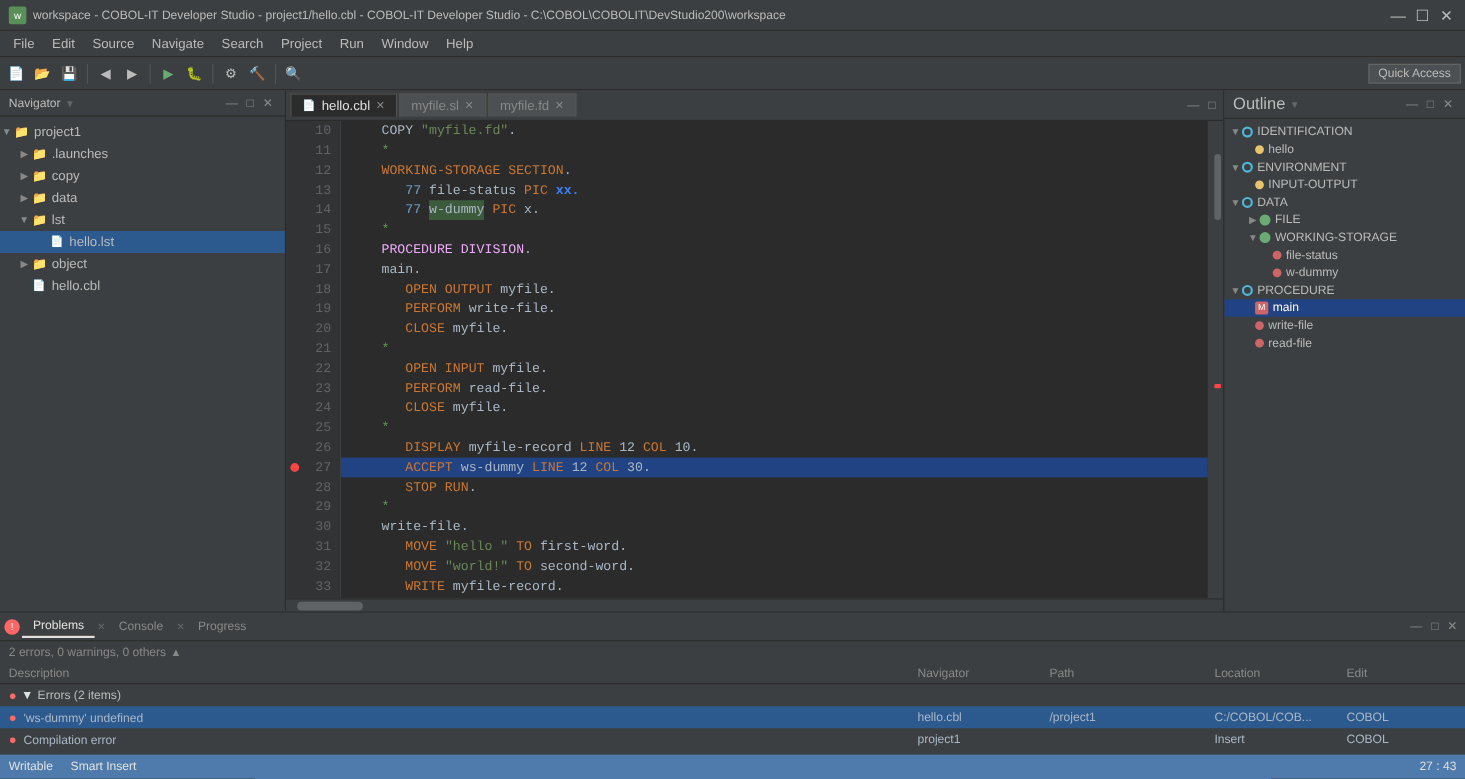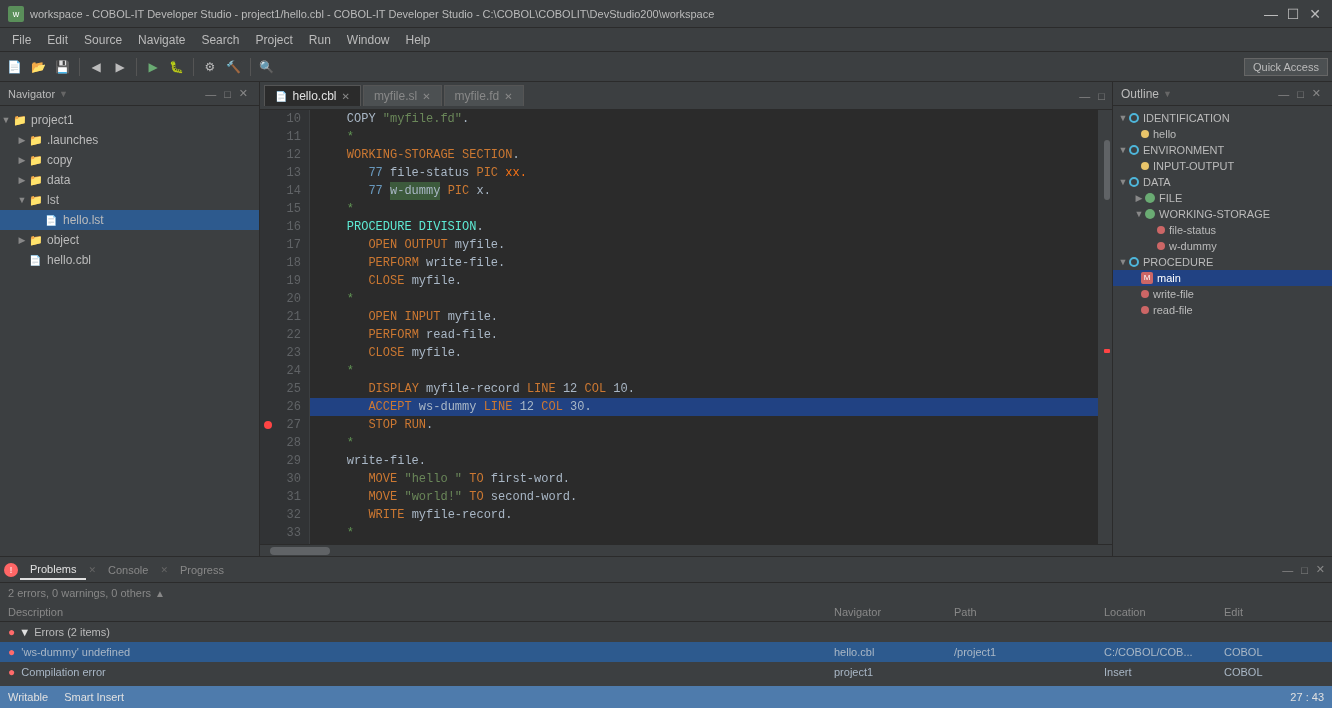--- a/index.html
+++ b/index.html
@@ -282,30 +282,33 @@
           <div class="code-line">
             <span style="color:#a9b7c6;">    COPY </span><span style="color:#6a8759;">"myfile.fd"</span><span style="color:#a9b7c6;">.</span>
           </div>
           <div class="code-line">
             <span style="color:#629755;">    *</span>
           </div>
           <div class="code-line">
             <span style="color:#cc7832;">    WORKING-STORAGE</span><span style="color:#a9b7c6;"> </span><span style="color:#cc7832;">SECTION</span><span style="color:#a9b7c6;">.</span>
           </div>
           <div class="code-line">
-            <span style="color:#6897bb;">       77</span><span style="color:#a9b7c6;"> file-status </span><span style="color:#cc7832;">PIC</span><span style="color:#f97316;"> xx.</span>
+            <span style="color:#6897bb;">       77</span><span style="color:#a9b7c6;"> file-status </span><span style="color:#cc7832;">PIC</span><span style="color:#3b82f6;font-weight:bold;"> xx.</span>
           </div>
           <div class="code-line">
             <span style="color:#6897bb;">       77</span><span style="color:#a9b7c6;"> </span><span style="background:#3c5a3c; color:#a9b7c6;">w-dummy</span><span style="color:#a9b7c6;"> </span><span style="color:#cc7832;">PIC</span><span style="color:#a9b7c6;"> x.</span>
           </div>
           <div class="code-line">
             <span style="color:#629755;">    *</span>
           </div>
           <div class="code-line">
-            <span style="color:#5eead4;">    PROCEDURE DIVISION</span><span style="color:#a9b7c6;">.</span>
+            <span style="color:#f0abfc;">    PROCEDURE DIVISION</span><span style="color:#a9b7c6;">.</span>
+          </div>
+          <div class="code-line">
+            <span style="color:#a9b7c6;">    main.</span>
           </div>
           <div class="code-line">
             <span style="color:#a9b7c6;">       </span><span style="color:#cc7832;">OPEN OUTPUT</span><span style="color:#a9b7c6;"> myfile.</span>
           </div>
           <div class="code-line">
             <span style="color:#a9b7c6;">       </span><span style="color:#cc7832;">PERFORM</span><span style="color:#a9b7c6;"> write-file.</span>
           </div>
           <div class="code-line">
             <span style="color:#a9b7c6;">       </span><span style="color:#cc7832;">CLOSE</span><span style="color:#a9b7c6;"> myfile.</span>
           </div>
@@ -362,21 +365,21 @@
     </div>
 
     <div style="height:12px; background:#3c3f41; display:flex; align-items:center; border-top:1px solid #2b2b2b;">
       <div style="margin-left:10px; width:60px; height:8px; background:#606366; border-radius:4px;"></div>
     </div>
   </div>
 
   <div class="outline-panel">
     <div class="panel-header">
       <div class="panel-header-title">
-        <span style="font-size:12px;">Outline</span>
+        <span style="font-size:15px;">Outline</span>
         <span style="font-size:9px; color:#666;">▼</span>
       </div>
       <div class="panel-controls">
         <button class="panel-btn">—</button>
         <button class="panel-btn">□</button>
         <button class="panel-btn">✕</button>
       </div>
     </div>
     <div class="outline-tree">
 

